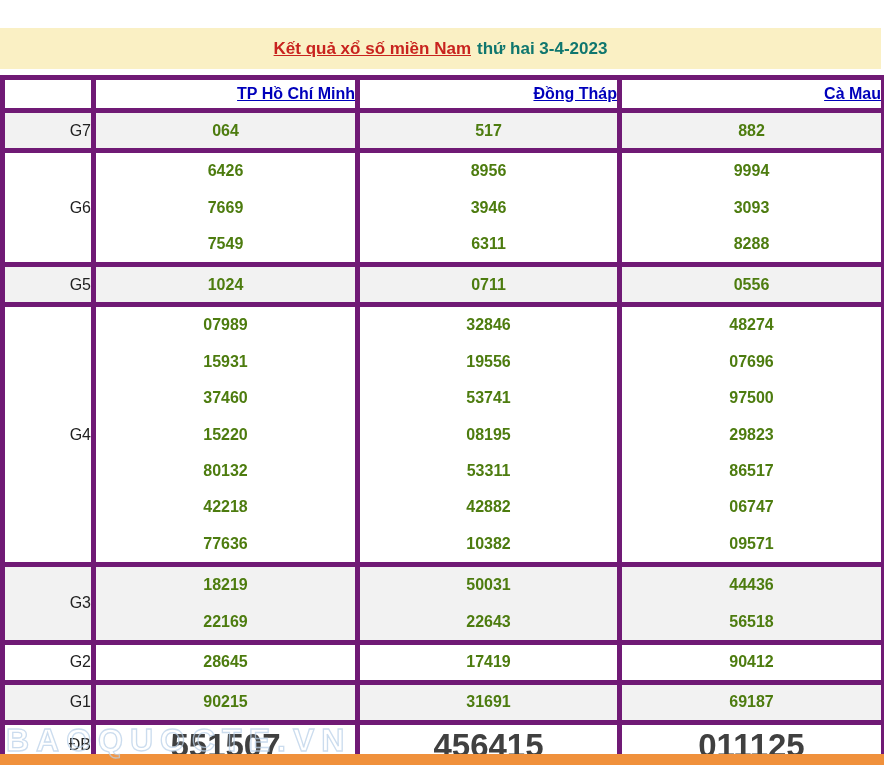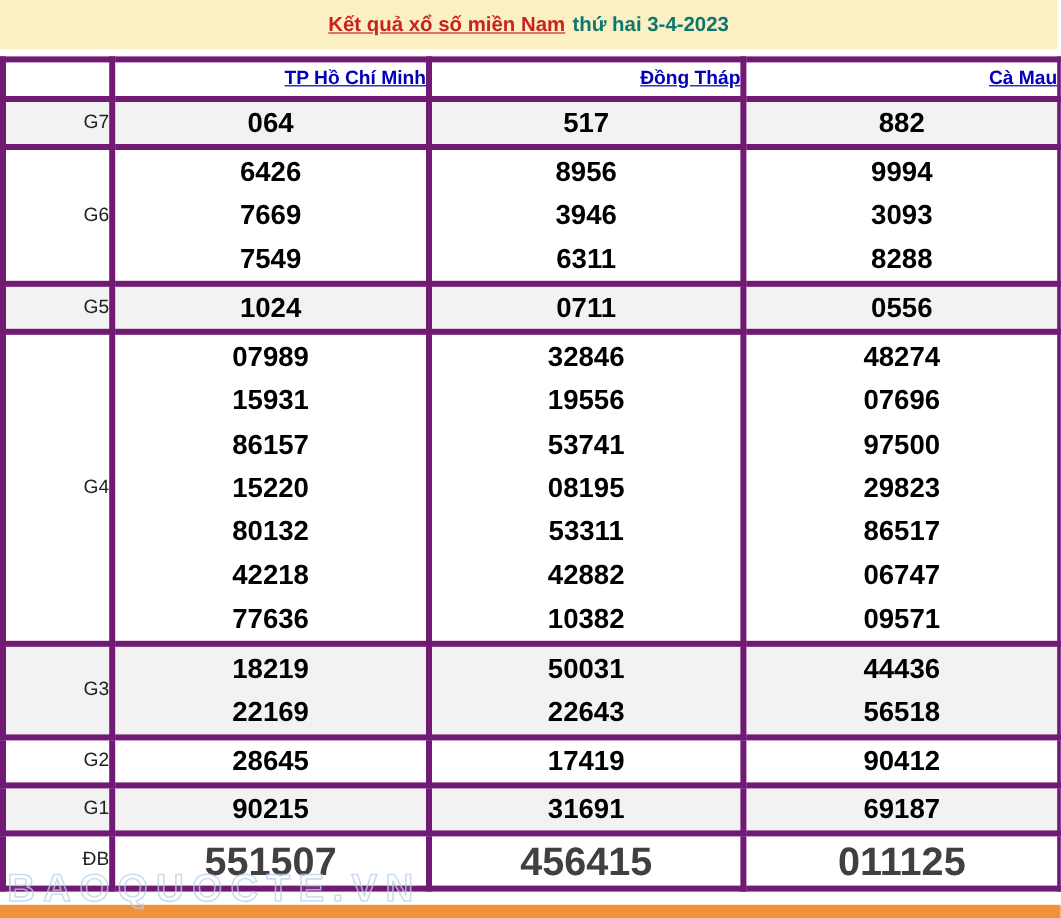--- a/index.html
+++ b/index.html
@@ -5,21 +5,21 @@
   html,body{margin:0;padding:0;}
   body{
     width:884px;height:765px;position:relative;overflow:hidden;
     background:#ffffff;
     font-family:"Liberation Sans", sans-serif;
   }
   
   .title-bar{
     width:881px;height:41px;background:#FAF0C4;
     display:flex;align-items:center;justify-content:center;
-    font-size:17px;font-weight:bold;
+    font-size:17px;font-weight:bold;margin-top:28px;
   }
   .title-link{color:#C8231E;text-decoration:underline;cursor:pointer;}
   .title-date{color:#0f766e;margin-left:6px;}
   
   table.results{
     border-collapse:collapse;table-layout:fixed;
     width:881px;margin-top:6px;
   }
   table.results td{
     border:5px solid #701a75;text-align:right;vertical-align:middle;
@@ -28,21 +28,21 @@
   thead td{height:28px;background:#ffffff;}
   .col-link{
     color:#0000BB;font-weight:bold;font-size:16px;
     text-decoration:underline;cursor:pointer;
   }
   tr.alt td{background:#F2F2F2;}
   tr.row td{background-clip:padding-box;}
   .label-cell{font-size:16px;color:#222222;font-weight:normal;}
   .num-line{
     height:36.4px;display:flex;align-items:center;justify-content:center;
-    font-size:23px;font-weight:bold;color:#000000;line-height:1;
+    font-size:16px;font-weight:bold;color:#4d7c0f;line-height:1;
   }
   .row-g8 .num-line{height:45px;font-size:29px;color:#E23A30;}
   .row-db .num-line{height:41px;font-size:33px;color:#404040;}
   .row-g7 .num-line,.row-g5 .num-line,.row-g2 .num-line,.row-g1 .num-line{height:35px;}
   .row-g3 .num-line{height:36.5px;}
   
   .watermark{
     position:absolute;left:6px;top:722px;z-index:5;pointer-events:none;
     font-size:32px;font-weight:bold;letter-spacing:7px;white-space:nowrap;
     color:rgba(255,255,255,0.08);
@@ -124,21 +124,21 @@
         </td>
         <td>
           <div class="num-line">0556</div>
         </td>
       </tr>
       <tr class="row row-g4">
         <td class="label-cell">G4</td>
         <td>
           <div class="num-line">07989</div>
           <div class="num-line">15931</div>
-          <div class="num-line">86157</div>
+          <div class="num-line">37460</div>
           <div class="num-line">15220</div>
           <div class="num-line">80132</div>
           <div class="num-line">42218</div>
           <div class="num-line">77636</div>
         </td>
         <td>
           <div class="num-line">32846</div>
           <div class="num-line">19556</div>
           <div class="num-line">53741</div>
           <div class="num-line">08195</div>

